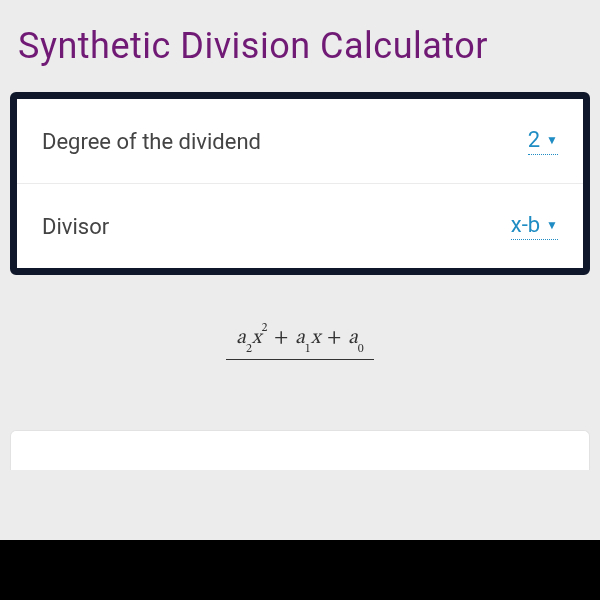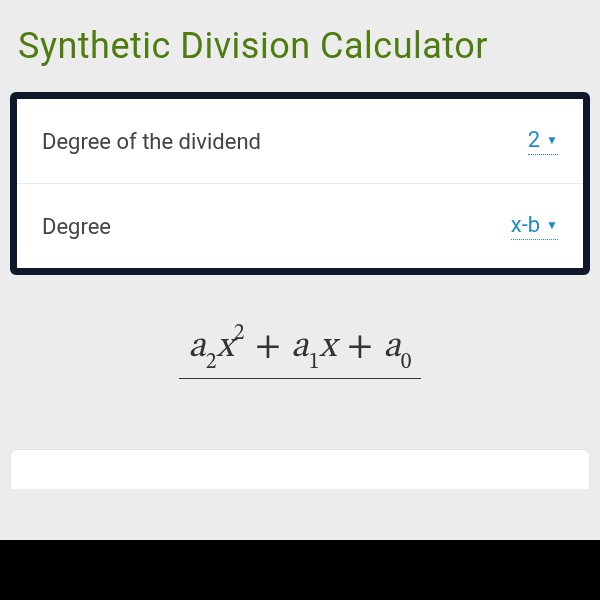--- a/index.html
+++ b/index.html
@@ -16,21 +16,21 @@
       overflow: hidden;
     }
     
     .header {
       padding: 25px 18px;
     }
     
     .title {
       font-size: 36px;
       font-weight: 400;
-      color: #4d7c0f;
+      color: #701a75;
       letter-spacing: 0.5px;
     }
     
     .panel {
       background: #ffffff;
       border: 7px solid #0f172a;
       border-radius: 6px;
       margin: 0 10px;
     }
     
@@ -69,21 +69,21 @@
     }
     
     .formula-area {
       text-align: center;
       padding: 50px 0 30px 0;
     }
     
     .formula {
       display: inline-block;
       font-family: "Cambria Math", "STIX Two Math", "Latin Modern Math", Georgia, serif;
-      font-size: 36px;
+      font-size: 20px;
       color: #333;
       font-style: italic;
     }
     
     .fraction {
       display: inline-block;
       text-align: center;
       vertical-align: middle;
     }
     
@@ -146,21 +146,21 @@
 
 <div class="panel">
   <div class="row">
     <span class="label">Degree of the dividend</span>
     <span class="select-control">
       <span>2</span>
       <span class="caret">▼</span>
     </span>
   </div>
   <div class="row">
-    <span class="label">Degree</span>
+    <span class="label">Divisor</span>
     <span class="select-control">
       <span>x-b</span>
       <span class="caret">▼</span>
     </span>
   </div>
 </div>
 
 <div class="formula-area">
   <div class="formula">
     <span class="fraction">

